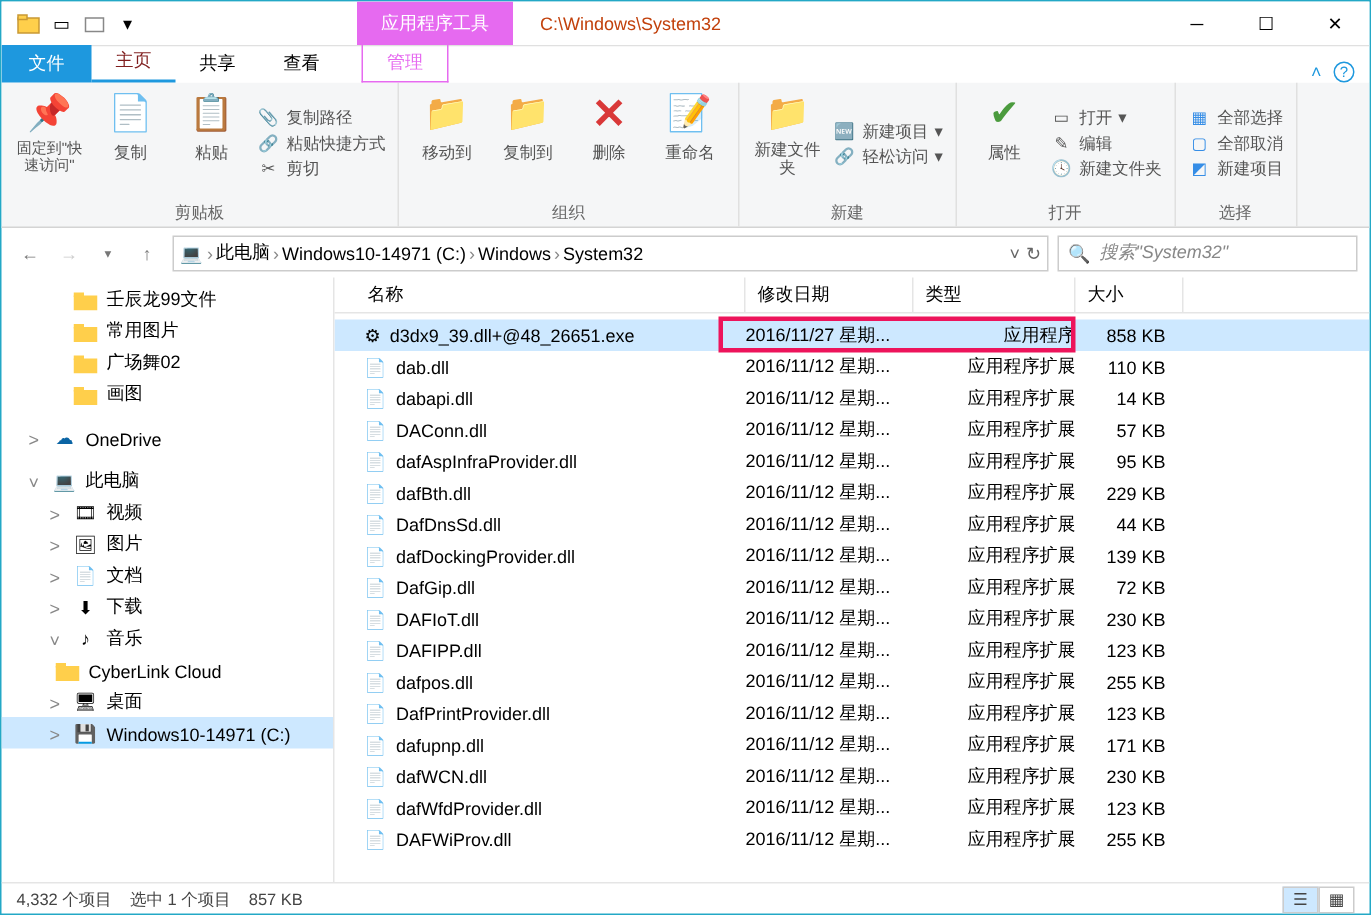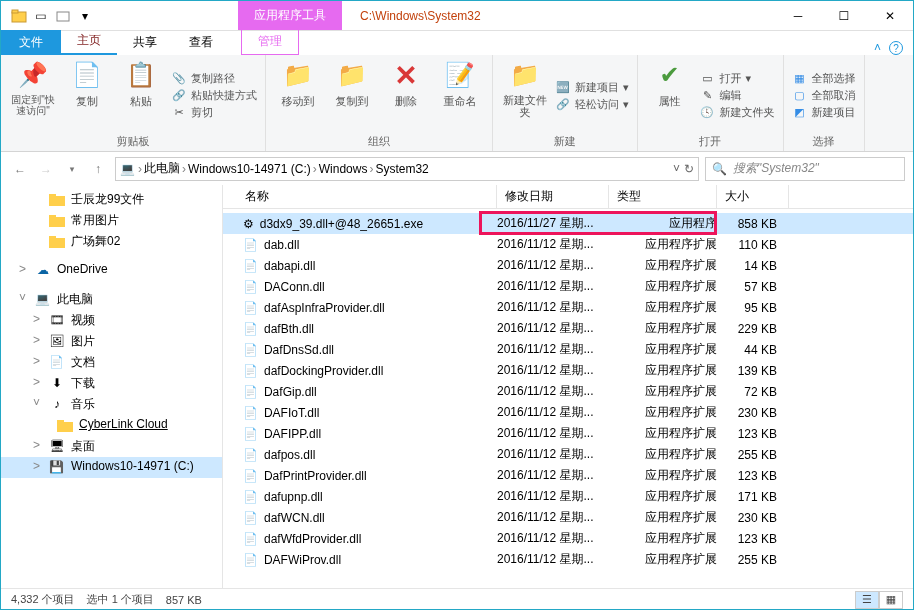--- a/index.html
+++ b/index.html
@@ -34,21 +34,21 @@
 .nav-arrows { display: flex; gap: 4px; align-items: center; color:#777; }
 .nav-arrows span{ width:22px; text-align:center; }
 .breadcrumb { border: 1px solid #ccc; height: 24px; display: flex; align-items: center; flex: 1; padding: 0 4px; gap: 2px; font-size: 12px; }
 .breadcrumb .crumb { display: flex; align-items: center; gap: 4px; }
 .breadcrumb .sep { color: #888; }
 .breadcrumb .right-arrows { margin-left:auto; display:flex; gap:4px; color:#666; }
 .search { border: 1px solid #ccc; width: 200px; height: 24px; display: flex; align-items: center; padding: 0 6px; color: #888; gap:6px; }
 
 .main { display: flex; height: 403px; }
 .sidebar { width: 222px; border-right: 1px solid #e5e5e5; overflow-y: auto; padding: 4px 0; }
-.sidebar .item { display: flex; align-items: flex-start; gap: 6px; padding: 2px 4px 2px 36px; height: 21px; font-size: 12px; }
+.sidebar .item { display: flex; align-items: flex-end; gap: 6px; padding: 2px 4px 2px 36px; height: 21px; font-size: 12px; }
 .sidebar .item .chev { width: 10px; color:#888; }
 .sidebar .item.selected { background: #cde8ff; }
 .folder-ico { width:16px; height:16px; display:inline-flex; align-items:center; justify-content:center; }
 
 .content { flex: 1; display: flex; flex-direction: column; }
 .col-header { display: flex; border-bottom: 1px solid #e5e5e5; height: 24px; align-items: center; font-size: 12px; padding-left: 14px; }
 .col-header div { border-right: 1px solid #e5e5e5; padding-left: 8px; height:100%; display:flex; align-items:center; }
 .filelist { flex: 1; overflow-y: auto; padding: 4px 0; }
 .filerow { display: flex; align-items: center; height: 21px; font-size: 12px; padding-left: 14px; }
 .filerow.selected { background: #cde8ff; }
@@ -277,20 +277,29 @@
       </div>
       <div class="item " style="padding-left: 48px;">
         <span class="folder-ico">
           <svg width="16" height="13">
             <rect x="0" y="3" width="16" height="10" fill="#ffcf4b"></rect>
             <rect x="0" y="1" width="7" height="3" fill="#ffcf4b"></rect>
           </svg>
         </span>
         <span>广场舞02</span>
       </div>
+      <div class="item " style="padding-left: 48px;">
+        <span class="folder-ico">
+          <svg width="16" height="13">
+            <rect x="0" y="3" width="16" height="10" fill="#ffcf4b"></rect>
+            <rect x="0" y="1" width="7" height="3" fill="#ffcf4b"></rect>
+          </svg>
+        </span>
+        <span>画图</span>
+      </div>
       <div style="height: 8px;"></div>
       <div class="item " style="padding-left: 18px;">
         <span class="chev">˃</span>
         <span class="folder-ico" style="color:#0a64a4">☁</span>
         <span>OneDrive</span>
       </div>
       <div style="height: 8px;"></div>
       <div class="item " style="padding-left: 18px;">
         <span class="chev">˅</span>
         <span class="folder-ico">💻</span>
@@ -314,21 +323,21 @@
       <div class="item " style="padding-left: 32px;">
         <span class="chev">˃</span>
         <span class="folder-ico">⬇</span>
         <span>下载</span>
       </div>
       <div class="item " style="padding-left: 32px;">
         <span class="chev">˅</span>
         <span class="folder-ico">♪</span>
         <span>音乐</span>
       </div>
-      <div class="item " style="padding-left: 56px; text-decoration: underline;">
+      <div class="item " style="padding-left: 36px;">
         <span class="folder-ico">
           <svg width="16" height="13">
             <rect x="0" y="3" width="16" height="10" fill="#ffcf4b"></rect>
             <rect x="0" y="1" width="7" height="3" fill="#ffcf4b"></rect>
           </svg>
         </span>
         <span>CyberLink Cloud</span>
       </div>
       <div class="item " style="padding-left: 32px;">
         <span class="chev">˃</span>

